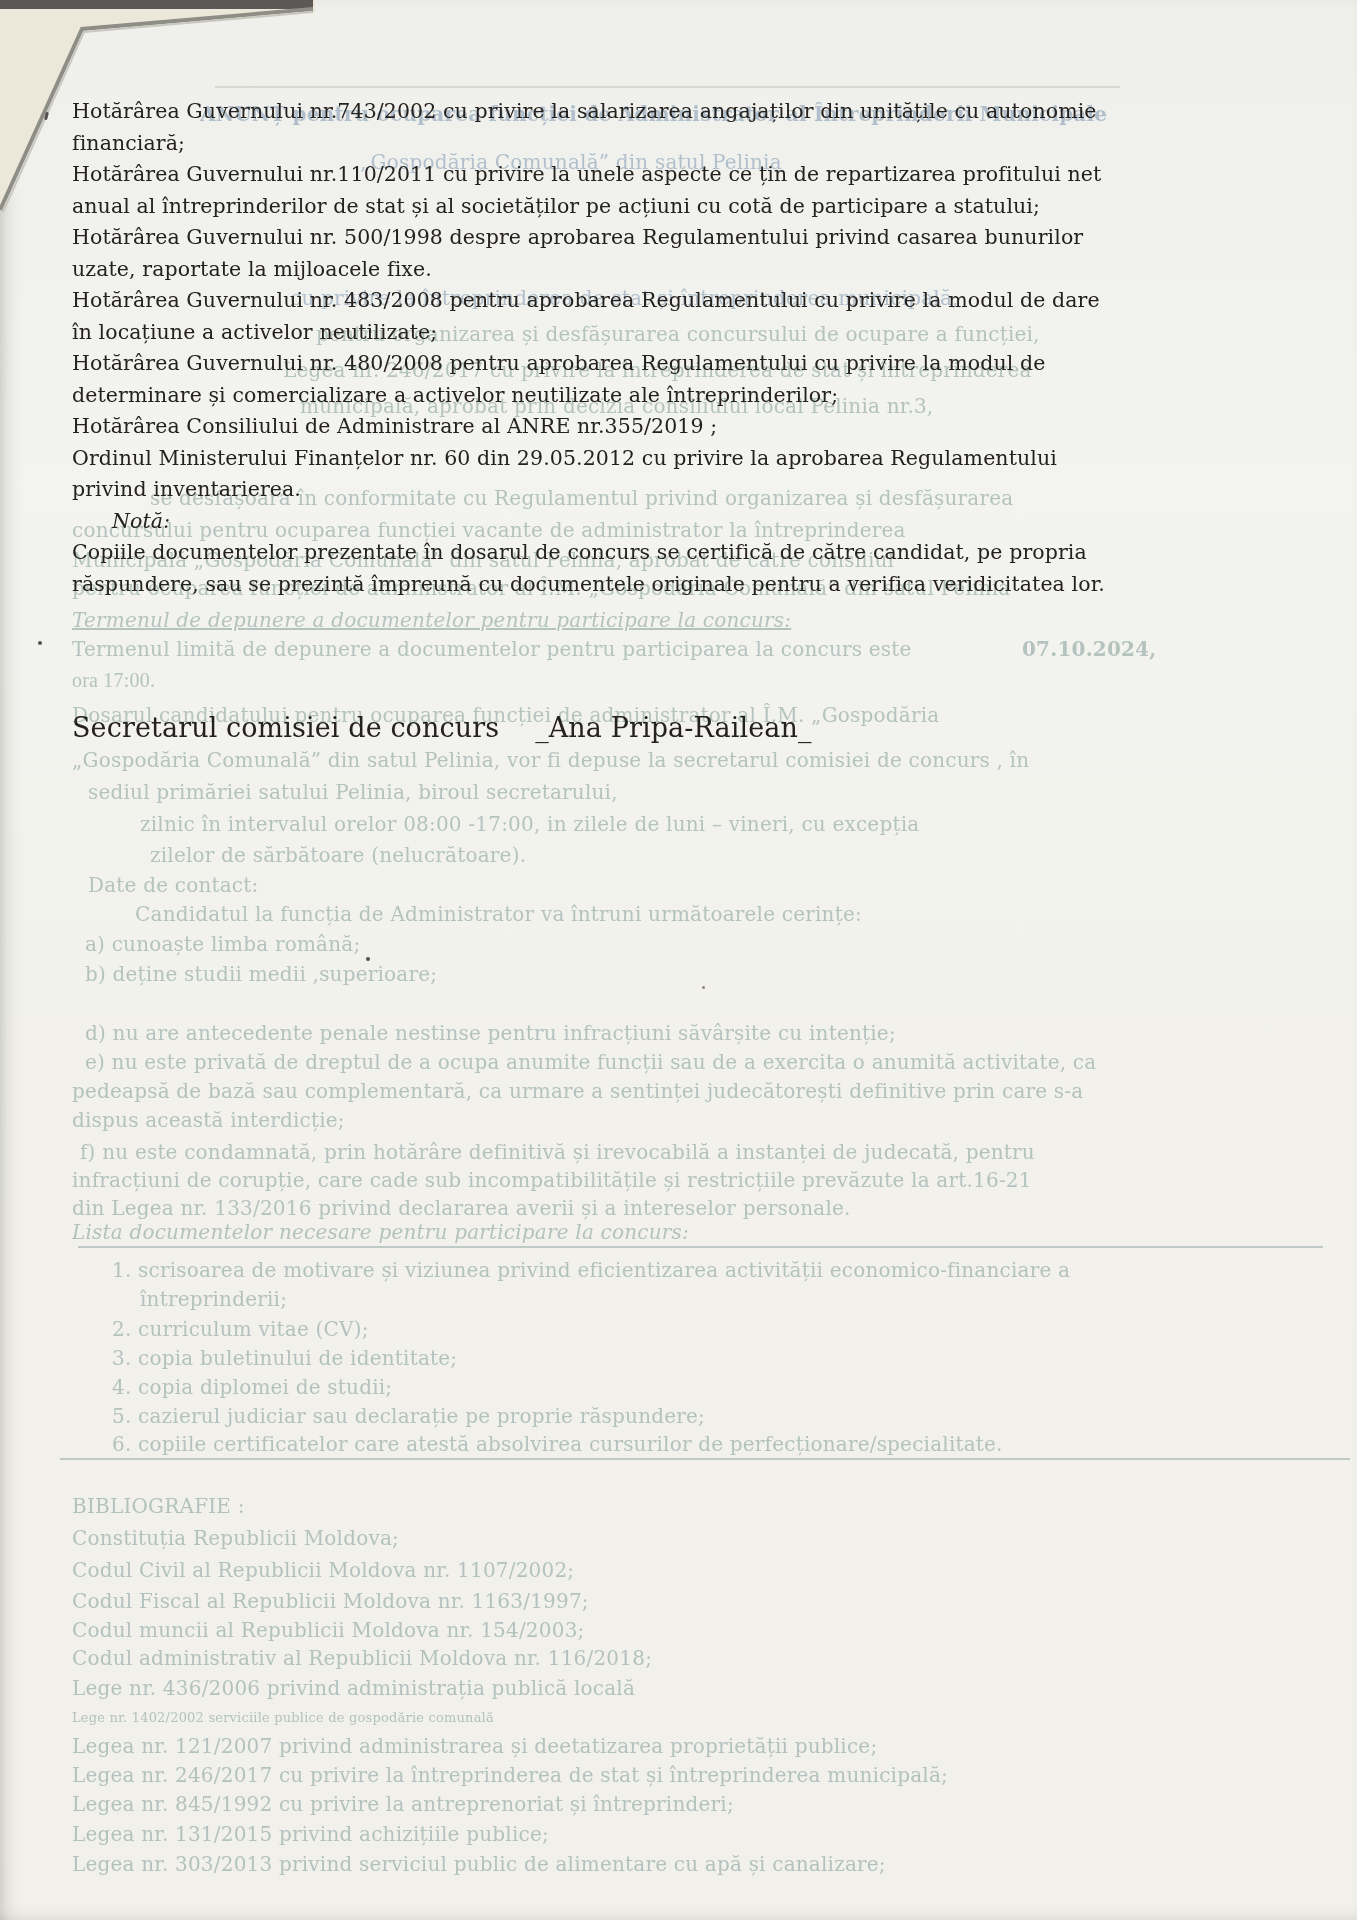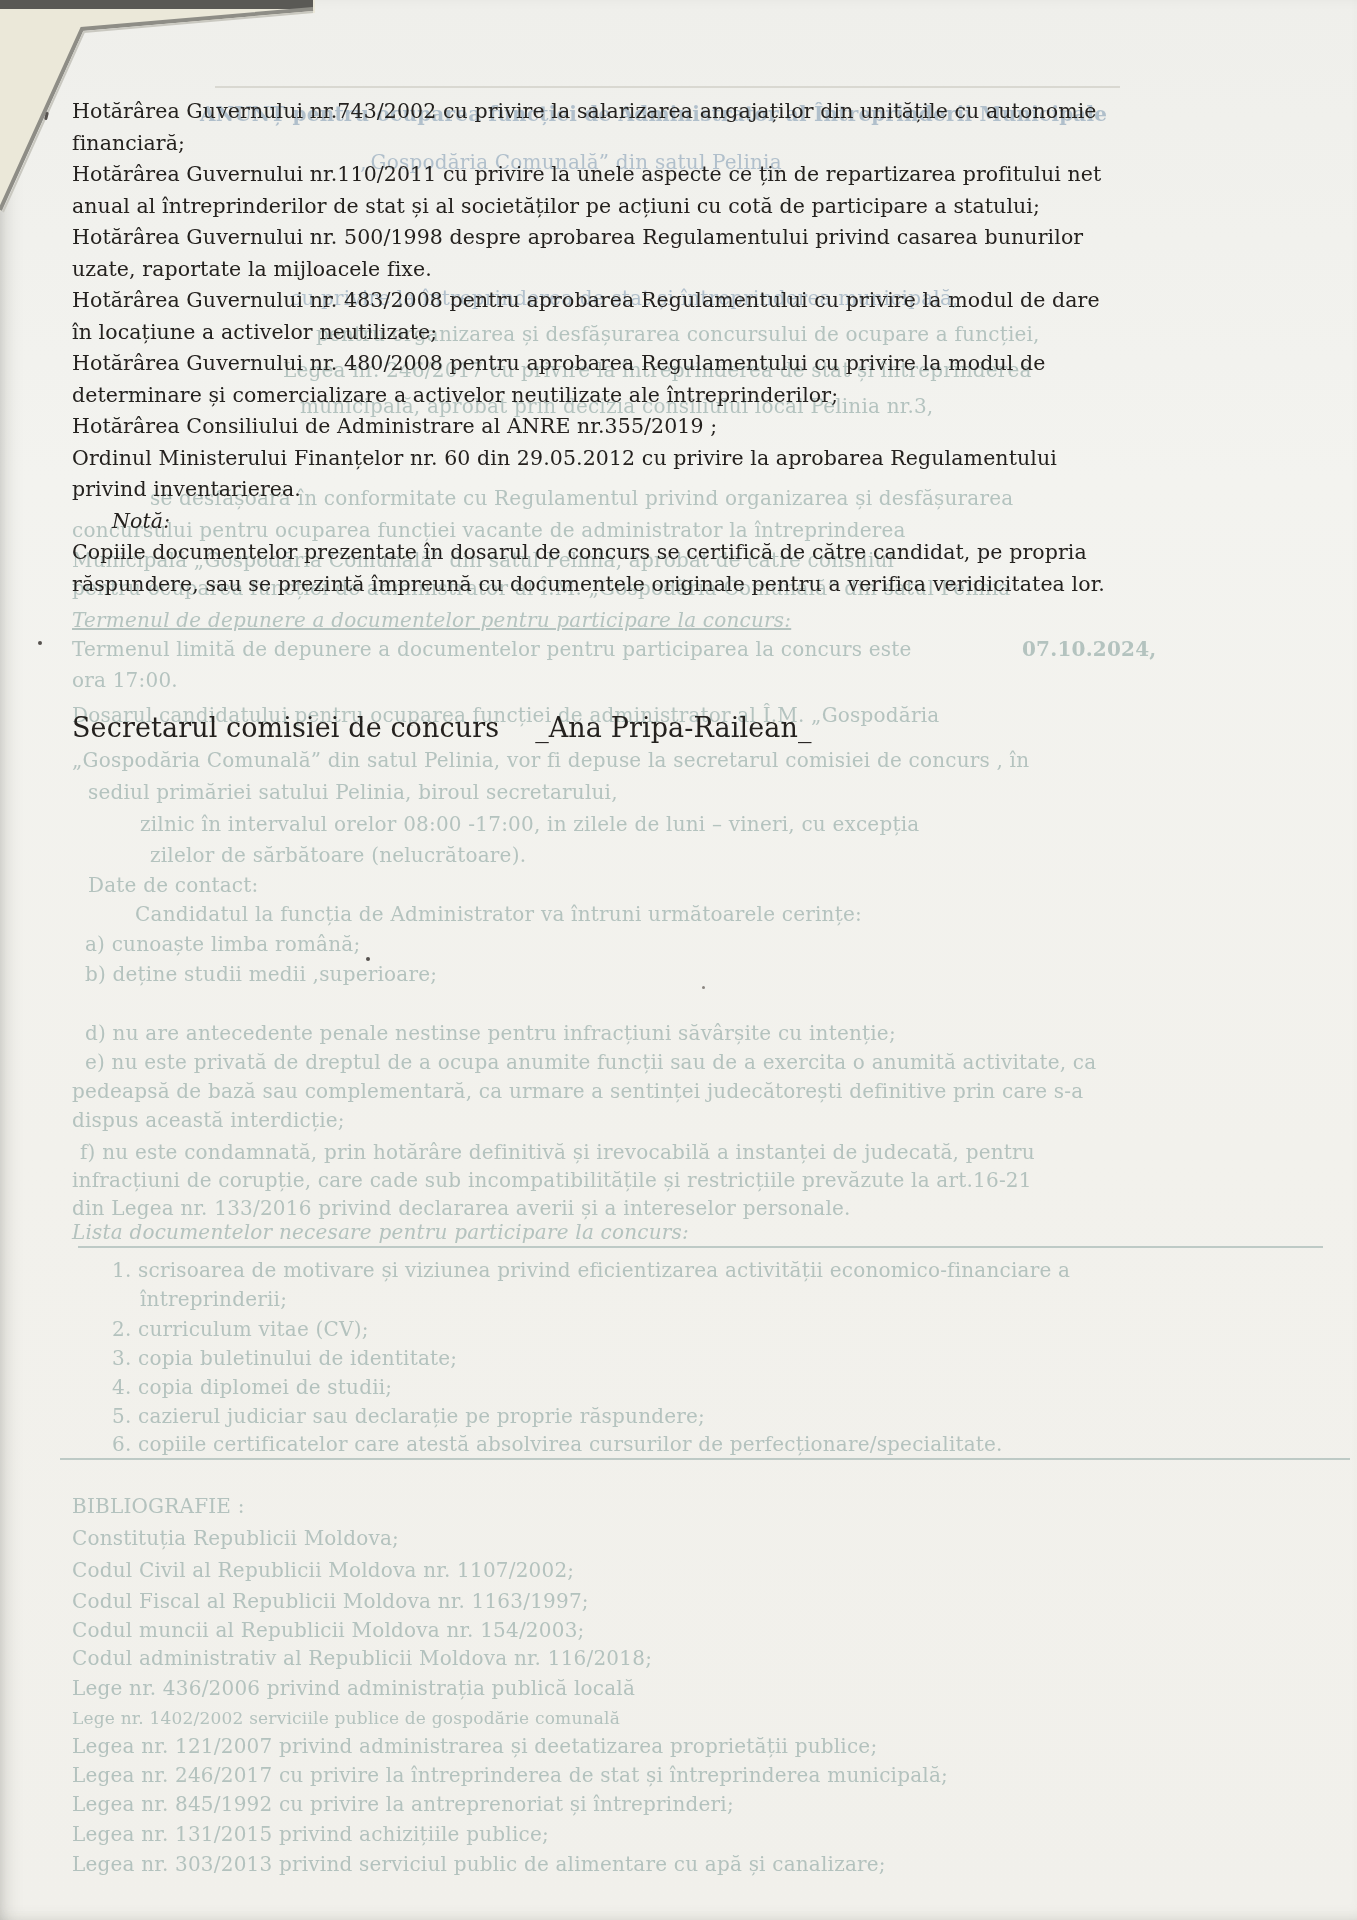--- a/index.html
+++ b/index.html
@@ -26,21 +26,21 @@
     position:absolute;left:72px;
     font-size:20px;line-height:24px;white-space:nowrap;
     color:rgba(134,161,157,.58);
     filter:blur(.45px);
     letter-spacing:.2px;
   }
   .bleed-line.b{font-weight:bold;}
   .bleed-line.italic{font-style:italic;}
   .bleed-line.underline{text-decoration:underline;}
   .bleed-line.accent{color:rgba(124,152,177,.55);}
-  .bleed-line.small{font-size:17px;}
+  .bleed-line.small{font-size:13px;}
   .bleed-line.rule{height:2px;background:rgba(138,164,159,.5);filter:blur(.3px);}
   
   .ink-layer{
     position:absolute;top:96px;left:72px;width:1052px;
     font-size:20.5px;line-height:31.5px;
     color:#24211e;letter-spacing:.1px;
   }
   .ink-layer p{margin:0;}
   .ink-layer p.italic{font-style:italic;margin-left:40px;}
   .signature{
@@ -61,21 +61,21 @@
       <div class="bleed-line" style="top: 322px; left: 316px;">pentru organizarea și desfășurarea concursului de ocupare a funcției,</div>
       <div class="bleed-line" style="top: 358px; left: 283px;">Legea nr. 246/2017 cu privire la întreprinderea de stat și întreprinderea</div>
       <div class="bleed-line" style="top: 394px; left: 300px;">municipală, aprobat prin decizia consiliului local Pelinia nr.3,</div>
       <div class="bleed-line" style="top: 486px; left: 150px;">se desfășoară în conformitate cu Regulamentul privind organizarea și desfășurarea</div>
       <div class="bleed-line" style="top: 518px; left: 72px;">concursului pentru ocuparea funcției vacante de administrator la întreprinderea</div>
       <div class="bleed-line" style="top: 548px; left: 72px;">Municipală „Gospodăria Comunală” din satul Pelinia, aprobat de către consiliul</div>
       <div class="bleed-line" style="top: 576px; left: 72px;">pentru ocuparea funcției de administrator al Î.M. „Gospodăria Comunală” din satul Pelinia</div>
       <div class="bleed-line italic underline" style="top: 608px; left: 72px;">Termenul de depunere a documentelor pentru participare la concurs:</div>
       <div class="bleed-line" style="top: 637px; left: 72px;">Termenul limită de depunere a documentelor pentru participarea la concurs este</div>
       <div class="bleed-line b" style="top: 637px; left: 1022px;">07.10.2024,</div>
-      <div class="bleed-line" style="top: 668px; left: 72px;">ora 17:00.</div>
+      <div class="bleed-line" style="top: 668px; left: 72px; font-family: Liberation Serif, serif;">ora 17:00.</div>
       <div class="bleed-line" style="top: 703px; left: 72px;">Dosarul candidatului pentru ocuparea funcției de administrator al Î.M. „Gospodăria</div>
       <div class="bleed-line" style="top: 748px; left: 72px;">„Gospodăria Comunală” din satul Pelinia, vor fi depuse la secretarul comisiei de concurs , în</div>
       <div class="bleed-line" style="top: 780px; left: 88px;">sediul primăriei satului Pelinia, biroul secretarului,</div>
       <div class="bleed-line" style="top: 812px; left: 140px;">zilnic în intervalul orelor 08:00 -17:00, in zilele de luni – vineri, cu excepția</div>
       <div class="bleed-line" style="top: 843px; left: 150px;">zilelor de sărbătoare (nelucrătoare).</div>
       <div class="bleed-line" style="top: 873px; left: 88px;">Date de contact:</div>
       <div class="bleed-line" style="top: 902px; left: 135px;">Candidatul la funcția de Administrator va întruni următoarele cerințe:</div>
       <div class="bleed-line" style="top: 932px; left: 85px;">a) cunoaște limba română;</div>
       <div class="bleed-line" style="top: 962px; left: 85px;">b) deține studii medii ,superioare;</div>
       <div class="bleed-line" style="top: 1021px; left: 85px;">d) nu are antecedente penale nestinse pentru infracțiuni săvârșite cu intenție;</div>

